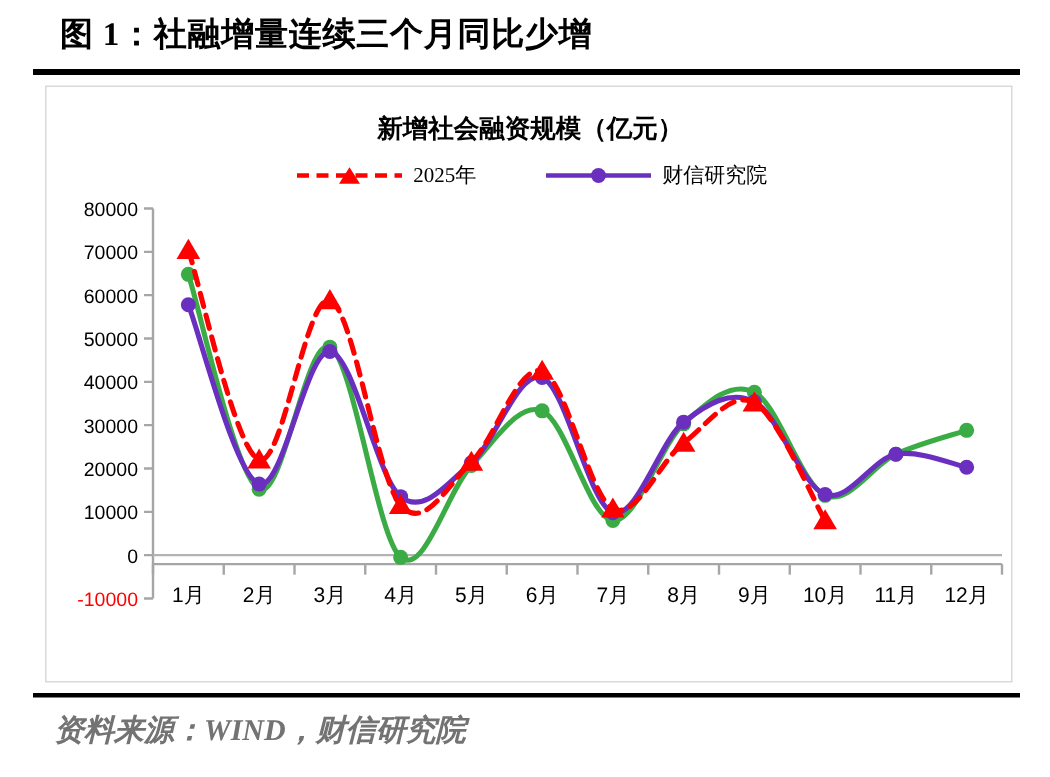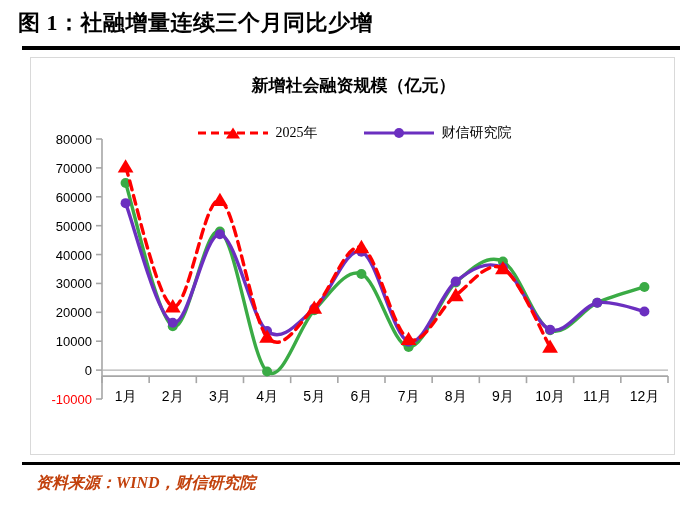--- a/index.html
+++ b/index.html
@@ -14,21 +14,21 @@
     overflow: hidden;
   }
   #figure {
     position: relative;
     width: 700px;
     height: 518px;
     box-sizing: border-box;
   }
   #fig-title {
     position: absolute;
-    left: 18px;
+    left: 40px;
     top: 8px;
     font-family: "Liberation Serif", serif;
     font-weight: bold;
     font-size: 22px;
     color: #000000;
     letter-spacing: 0.5px;
     white-space: nowrap;
   }
   #title-rule {
     position: absolute;
@@ -61,21 +61,20 @@
   }
   #legend {
     position: absolute;
     left: 0;
     top: 50px;
     width: 645px;
     display: flex;
     justify-content: center;
     align-items: center;
     gap: 44px;
-    margin-top: 16px;
   }
   .legend-item {
     display: flex;
     align-items: center;
     gap: 6px;
   }
   .legend-swatch {
     width: 74px;
     height: 14px;
     position: relative;
@@ -99,22 +98,22 @@
     height: 3px;
     background: #000000;
   }
   #source-note {
     position: absolute;
     left: 36px;
     top: 473px;
     font-family: "Liberation Serif", serif;
     font-style: italic;
     font-weight: bold;
-    font-size: 16px;
-    color: #c2410c;
+    font-size: 20px;
+    color: #737373;
     white-space: nowrap;
   }
   .axis-label {
     font-family: "Liberation Sans", sans-serif;
     font-size: 13px;
     fill: #000000;
   }
   .axis-label-neg {
     font-family: "Liberation Sans", sans-serif;
     font-size: 13px;

